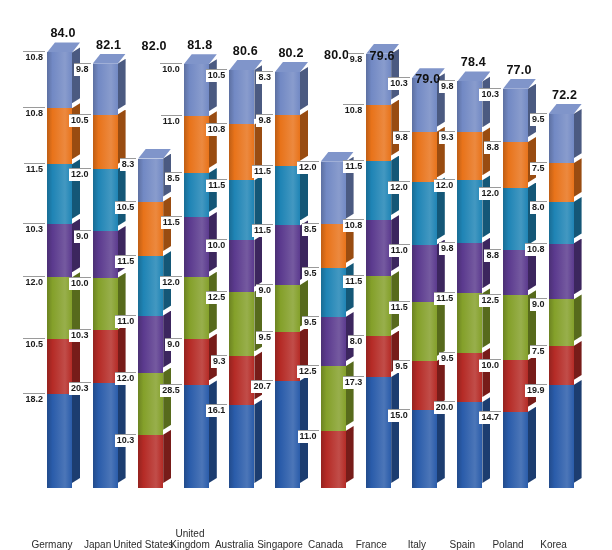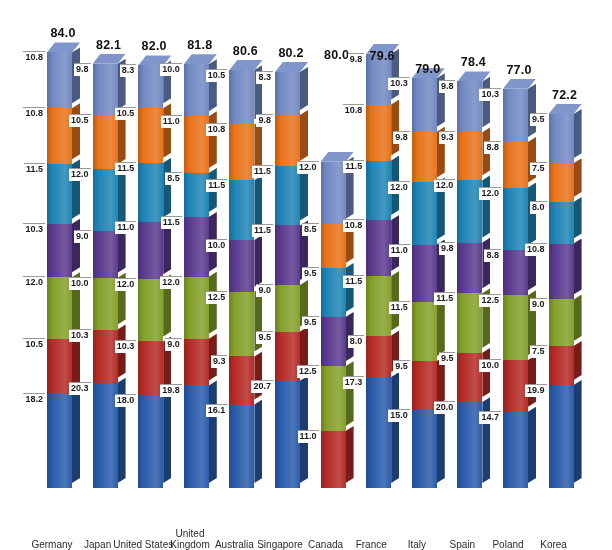--- a/index.html
+++ b/index.html
@@ -222,25 +222,20 @@
           <div class="seg" style="height: 62.16px;">
             <div class="front" style="background: linear-gradient(to right, rgb(108, 131, 34) 0%, rgb(132, 160, 42) 22%, rgb(152, 175, 76) 72%, rgb(132, 160, 42) 100%);"></div>
             <div class="side" style="background: rgb(87, 106, 28); clip-path: polygon(0px 5px, 100% 0px, 100% calc(100% - 5px), 0px 100%);"></div>
             <div class="seg-label">12.0</div>
           </div>
           <div class="seg" style="height: 53.354px;">
             <div class="front" style="background: linear-gradient(to right, rgb(148, 35, 31) 0%, rgb(181, 43, 38) 22%, rgb(193, 77, 73) 72%, rgb(181, 43, 38) 100%);"></div>
             <div class="side" style="background: rgb(119, 28, 25); clip-path: polygon(0px 5px, 100% 0px, 100% calc(100% - 5px), 0px 100%);"></div>
             <div class="seg-label">10.3</div>
           </div>
-          <div class="seg" style="height: 93.24px;">
-            <div class="front" style="background: linear-gradient(to right, rgb(34, 75, 139) 0%, rgb(42, 92, 170) 22%, rgb(76, 118, 184) 72%, rgb(42, 92, 170) 100%);"></div>
-            <div class="side" style="background: rgb(28, 61, 112); clip-path: polygon(0px 5px, 100% 0px, 100% calc(100% - 5px), 0px 100%);"></div>
-            <div class="seg-label">18.0</div>
-          </div>
         </div>
         <div class="bar-total" style="bottom: 434.688px;">82.0</div>
       </div>
       <div class="bar-col" style="left: 176.8px; bottom: 42px; height: 449.724px;">
         <div class="bar-stack">
           <div class="seg" style="height: 51.8px;">
             <div class="front" style="background: linear-gradient(to right, rgb(93, 112, 161) 0%, rgb(114, 137, 196) 22%, rgb(137, 156, 205) 72%, rgb(114, 137, 196) 100%);"></div>
             <div class="side" style="background: rgb(75, 90, 129); clip-path: polygon(0px 5px, 100% 0px, 100% calc(100% - 5px), 0px 100%);"></div>
             <div class="cap" style="background: rgb(128, 149, 202); width: 33px; clip-path: polygon(0px 100%, 24% 0px, 100% 0px, 76% 100%);"></div>
             <div class="seg-label">10.0</div>
@@ -266,21 +261,21 @@
             <div class="seg-label">12.0</div>
           </div>
           <div class="seg" style="height: 46.62px;">
             <div class="front" style="background: linear-gradient(to right, rgb(148, 35, 31) 0%, rgb(181, 43, 38) 22%, rgb(193, 77, 73) 72%, rgb(181, 43, 38) 100%);"></div>
             <div class="side" style="background: rgb(119, 28, 25); clip-path: polygon(0px 5px, 100% 0px, 100% calc(100% - 5px), 0px 100%);"></div>
             <div class="seg-label">9.0</div>
           </div>
           <div class="seg" style="height: 102.564px;">
             <div class="front" style="background: linear-gradient(to right, rgb(34, 75, 139) 0%, rgb(42, 92, 170) 22%, rgb(76, 118, 184) 72%, rgb(42, 92, 170) 100%);"></div>
             <div class="side" style="background: rgb(28, 61, 112); clip-path: polygon(0px 5px, 100% 0px, 100% calc(100% - 5px), 0px 100%);"></div>
-            <div class="seg-label">19.8</div>
+            <div class="seg-label">28.5</div>
           </div>
         </div>
         <div class="bar-total" style="bottom: 435.724px;">81.8</div>
       </div>
       <div class="bar-col" style="left: 222.4px; bottom: 42px; height: 444.026px;">
         <div class="bar-stack">
           <div class="seg" style="height: 54.39px;">
             <div class="front" style="background: linear-gradient(to right, rgb(93, 112, 161) 0%, rgb(114, 137, 196) 22%, rgb(137, 156, 205) 72%, rgb(114, 137, 196) 100%);"></div>
             <div class="side" style="background: rgb(75, 90, 129); clip-path: polygon(0px 5px, 100% 0px, 100% calc(100% - 5px), 0px 100%);"></div>
             <div class="cap" style="background: rgb(128, 149, 202); width: 33px; clip-path: polygon(0px 100%, 24% 0px, 100% 0px, 76% 100%);"></div>
@@ -469,21 +464,21 @@
             <div class="front" style="background: linear-gradient(to right, rgb(148, 35, 31) 0%, rgb(181, 43, 38) 22%, rgb(193, 77, 73) 72%, rgb(181, 43, 38) 100%);"></div>
             <div class="side" style="background: rgb(119, 28, 25); clip-path: polygon(0px 5px, 100% 0px, 100% calc(100% - 5px), 0px 100%);"></div>
             <div class="seg-label">9.5</div>
           </div>
           <div class="seg" style="height: 77.7px;">
             <div class="front" style="background: linear-gradient(to right, rgb(34, 75, 139) 0%, rgb(42, 92, 170) 22%, rgb(76, 118, 184) 72%, rgb(42, 92, 170) 100%);"></div>
             <div class="side" style="background: rgb(28, 61, 112); clip-path: polygon(0px 5px, 100% 0px, 100% calc(100% - 5px), 0px 100%);"></div>
             <div class="seg-label">15.0</div>
           </div>
         </div>
-        <div class="bar-total" style="bottom: 412px;">79.0</div>
+        <div class="bar-total" style="bottom: 402px;">79.0</div>
       </div>
       <div class="bar-col" style="left: 450.4px; bottom: 42px; height: 432.63px;">
         <div class="bar-stack">
           <div class="seg" style="height: 50.764px;">
             <div class="front" style="background: linear-gradient(to right, rgb(93, 112, 161) 0%, rgb(114, 137, 196) 22%, rgb(137, 156, 205) 72%, rgb(114, 137, 196) 100%);"></div>
             <div class="side" style="background: rgb(75, 90, 129); clip-path: polygon(0px 5px, 100% 0px, 100% calc(100% - 5px), 0px 100%);"></div>
             <div class="cap" style="background: rgb(128, 149, 202); width: 33px; clip-path: polygon(0px 100%, 24% 0px, 100% 0px, 76% 100%);"></div>
             <div class="seg-label">9.8</div>
           </div>
           <div class="seg" style="height: 48.174px;">

